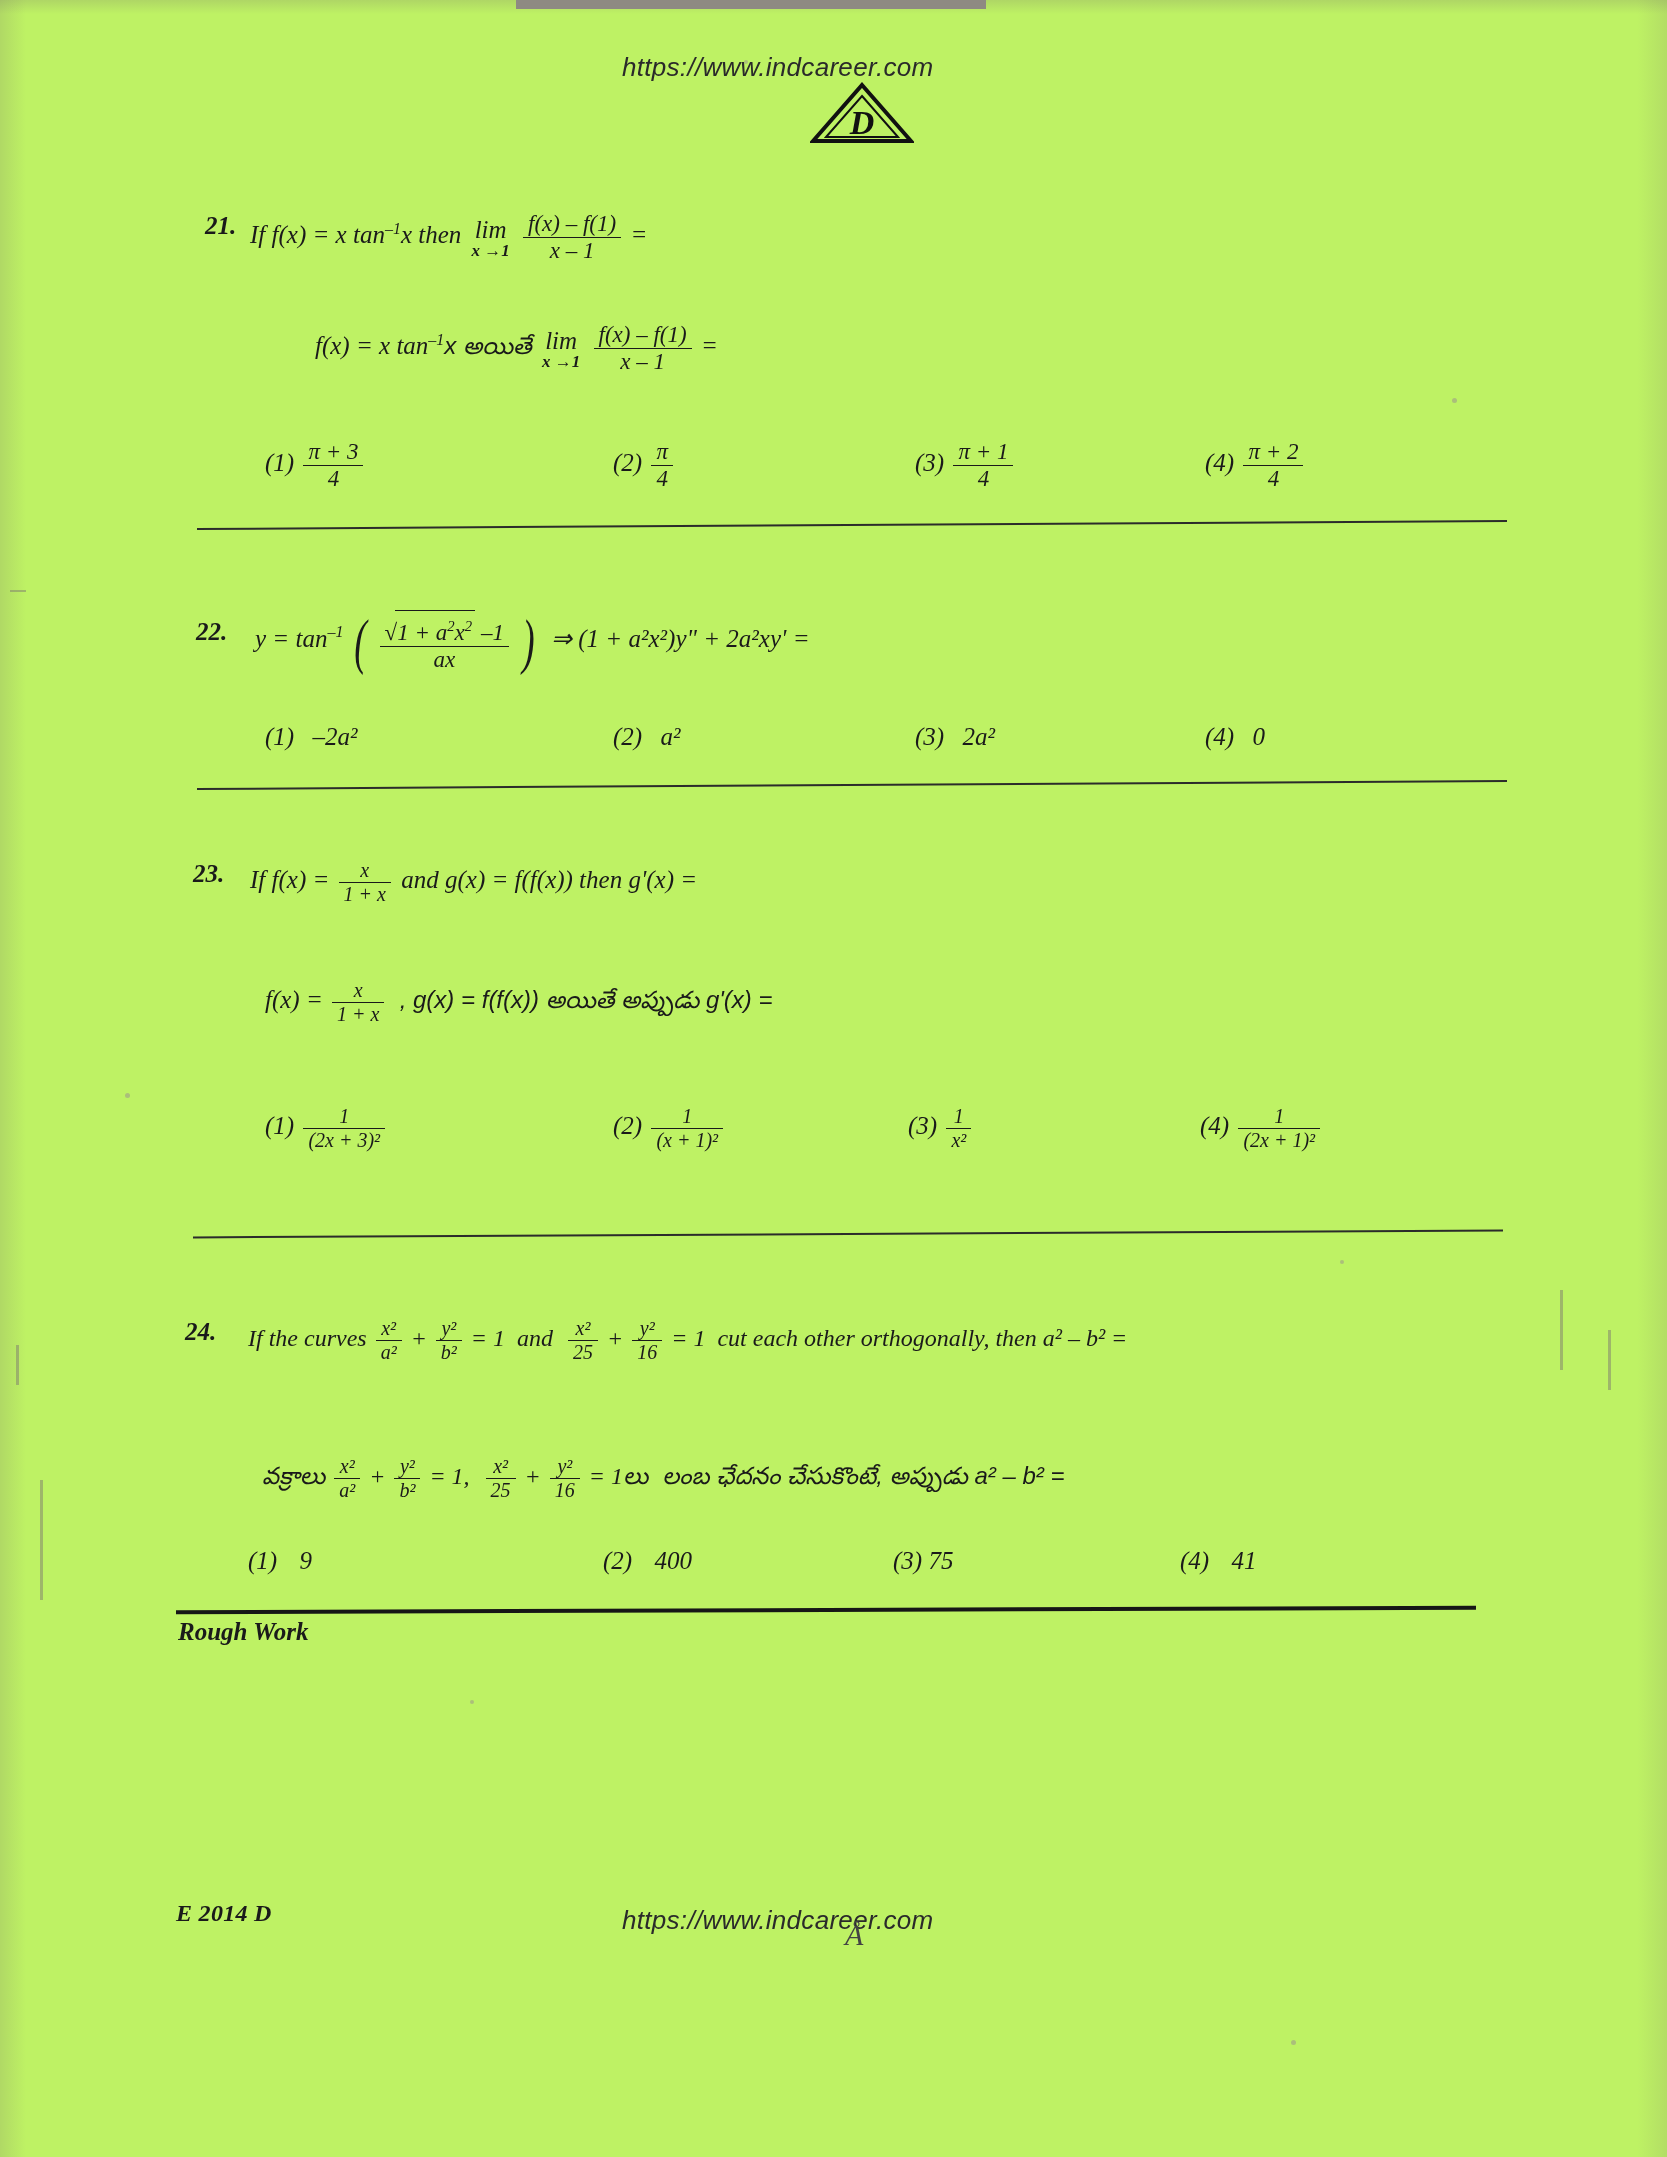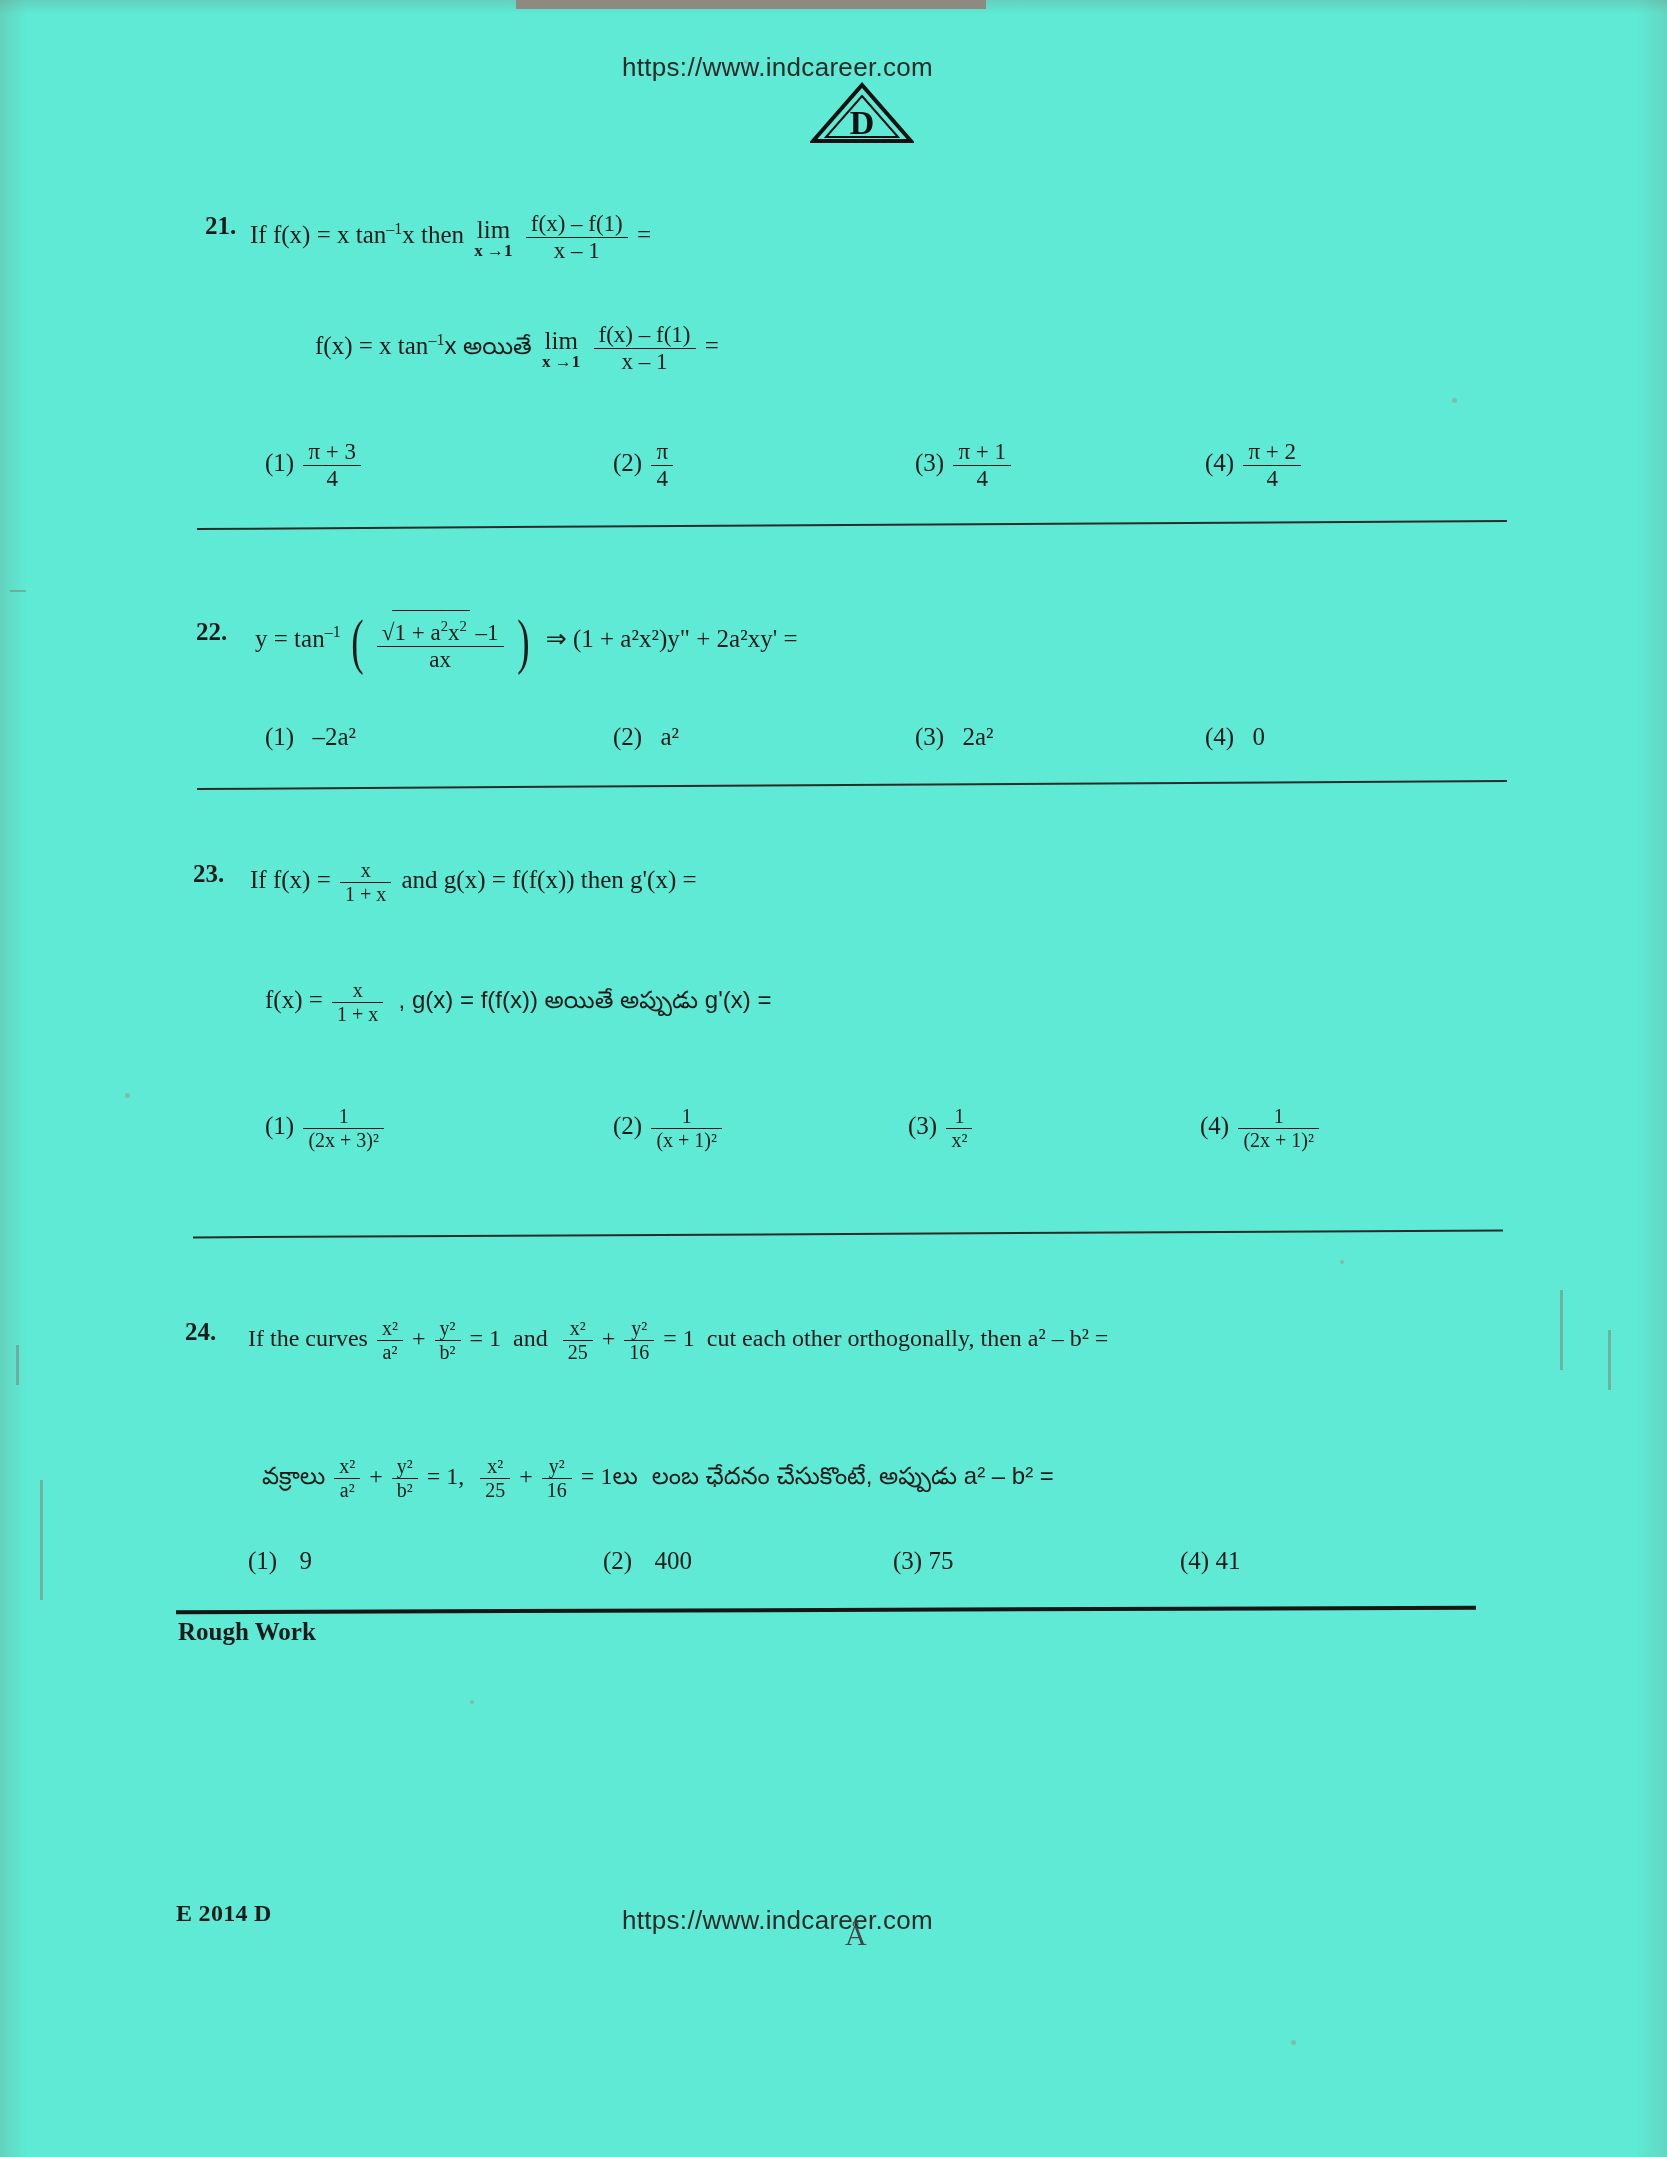--- a/index.html
+++ b/index.html
@@ -11,21 +11,22 @@
     width: 1667px;
     height: 2157px;
     position: relative;
     font-family: "Liberation Serif", serif;
     color: #1a1a1a;
     overflow: hidden;
   }
   .page {
     position: absolute;
     inset: 0;
-    background: #5eead4;
+    background: #bef264;
+    font-style: italic;
   }
   
   .scan-edge-left {
     position: absolute;
     left: 0; top: 0; bottom: 0; width: 26px;
     background: linear-gradient(to right, rgba(120,115,105,0.20), rgba(255,255,255,0));
     pointer-events: none;
   }
   .scan-edge-right {
     position: absolute;
@@ -398,21 +399,21 @@
     <div class="opt" style="left:603px; top:1547px;">
       <span>(2)</span>
       <span style="margin-left:16px;">400</span>
     </div>
     <div class="opt" style="left:893px; top:1547px;">
       <span>(3)</span>
       <span style="">75</span>
     </div>
     <div class="opt" style="left:1180px; top:1547px;">
       <span>(4)</span>
-      <span style="">41</span>
+      <span style="margin-left:16px;">41</span>
     </div>
   </div>
 
   <div class="line thick" style="left:176px; top:1608px; width:1300px; transform:rotate(-0.2deg);"></div>
   <div class="rough">Rough Work</div>
 
   <div class="footer-left">E 2014 D</div>
   <div class="qmark">Å</div>
 
   <div class="speck" style="left:744px; top:60px; width:4px; height:4px;"></div>

